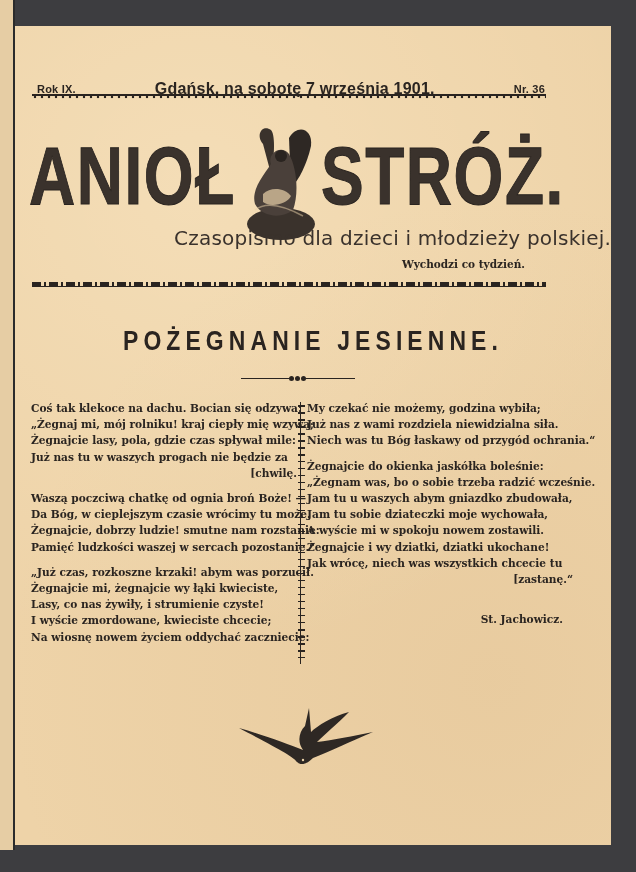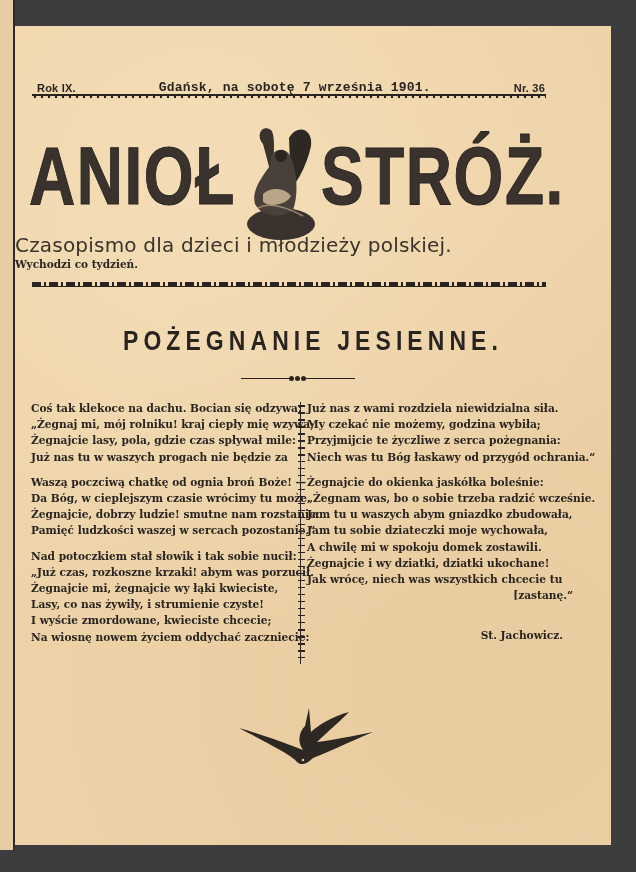--- a/index.html
+++ b/index.html
@@ -21,21 +21,21 @@
         radial-gradient(circle at 30% 20%, rgba(255,240,210,0.35), transparent 60%),
         radial-gradient(circle at 80% 80%, rgba(200,160,110,0.15), transparent 60%);
       color: #2a2420;
     }
     .masthead-top {
       position: absolute; left: 22px; top: 54px; width: 508px;
       display: flex; justify-content: space-between; align-items: center;
       font-family: "Liberation Sans", sans-serif; font-weight: bold;
       font-size: 11px; letter-spacing: 0.2px; color: #2a2420;
     }
-    .masthead-top .date { font-family: Liberation Mono, monospace; font-weight: bold; font-size: 13px; }
+    .masthead-top .date { font-family: Liberation Sans, sans-serif; font-weight: bold; font-size: 16px; }
     .rule-deco {
       position: absolute; left: 17px; width: 514px; height: 6px;
       border-top: 2px solid #2a2420;
       background-image: radial-gradient(circle at 3px 1px, #2a2420 1.3px, transparent 1.6px);
       background-size: 7px 5px; background-repeat: repeat-x;
     }
     .title-row {
       position: absolute; left: 14px; top: 98px; width: 530px; height: 118px;
     }
     .title-word {
@@ -45,27 +45,26 @@
       transform: scaleX(0.78); transform-origin: left top;
       color: #3a322c; letter-spacing: 2px;
       -webkit-text-stroke: 1px #2a2420;
     }
     .title-left { left: 0px; }
     .title-right { left: 292px; }
     .angel {
       position: absolute; left: 212px; top: 0px; width: 80px; height: 118px;
     }
     .subtitle {
-      position: absolute; left: 0; width: 596px; top: 200px; text-align: left;
+      position: absolute; left: 0; width: 596px; top: 200px; text-align: right;
       font-family: "DejaVu Sans", sans-serif; font-size: 20px; color: #3a322c;
       letter-spacing: 0.2px;
-      margin-top: 7px;
     }
     .weekly {
-      position: absolute; left: 0; width: 510px; top: 232px; text-align: left;
+      position: absolute; left: 0; width: 510px; top: 232px; text-align: right;
       font-family: "DejaVu Serif", serif; font-weight: bold; font-size: 10.5px; color: #2a2420;
     }
     .rule-dash {
       position: absolute; left: 17px; top: 256px; width: 514px; height: 4px;
       background-image: repeating-linear-gradient(90deg, #2a2420 0 9px, transparent 9px 12px, #2a2420 12px 14px, transparent 14px 17px);
       border-bottom: 1px solid #2a2420;
     }
     .poem-title {
       position: absolute; left: 0; width: 596px; top: 300px; text-align: center;
       font-family: "Liberation Sans", sans-serif; font-weight: bold;
@@ -141,47 +140,46 @@
     <div class="dot" style="left:54px;"></div>
     <div class="dot" style="left:60px;"></div>
     <div class="line" style="left:65px;width:49px;"></div>
   </div>
 
   <div class="col col-left">
     <div class="line">Coś tak klekoce na dachu.  Bocian się odzywa:</div>
     <div class="line">„Żegnaj mi, mój rolniku! kraj ciepły mię wzywa;</div>
     <div class="line">Żegnajcie lasy, pola, gdzie czas spływał mile:</div>
     <div class="line">Już nas tu w  waszych  progach  nie  będzie  za</div>
+    <div class="line cont">[chwilę.</div>
     <div class="gap"></div>
     <div class="line">Waszą poczciwą  chatkę od ognia broń Boże! —</div>
     <div class="line">Da Bóg, w cieplejszym czasie wrócimy tu może.</div>
     <div class="line">Żegnajcie, dobrzy ludzie! smutne nam rozstanie:</div>
     <div class="line">Pamięć ludzkości waszej w sercach pozostanie.“</div>
     <div class="gap"></div>
-    <div class="line">Nad potoczkiem stał słowik i tak sobie nucił:</div>
     <div class="line">„Już czas, rozkoszne krzaki! abym was porzucił.</div>
     <div class="line">Żegnajcie mi, żegnajcie wy łąki kwieciste,</div>
     <div class="line">Lasy, co nas żywiły, i strumienie czyste!</div>
     <div class="line">I wyście zmordowane, kwieciste chcecie;</div>
     <div class="line">Na wiosnę nowem życiem oddychać zaczniecie:</div>
   </div>
 
   <div class="divider"></div>
 
   <div class="col col-right">
+    <div class="line">My czekać nie możemy, godzina wybiła;</div>
     <div class="line">Już nas z wami rozdziela niewidzialna siła.</div>
-    <div class="line">My czekać nie możemy, godzina wybiła;</div>
-    <div class="line">Przyjmijcie te życzliwe z serca pożegnania:</div>
     <div class="line">Niech was tu Bóg łaskawy od przygód ochrania.“</div>
     <div class="gap"></div>
     <div class="line">Żegnajcie do okienka jaskółka boleśnie:</div>
     <div class="line">„Żegnam was, bo o sobie trzeba radzić wcześnie.</div>
     <div class="line">Jam tu u waszych abym gniazdko zbudowała,</div>
     <div class="line">Jam tu sobie dziateczki moje wychowała,</div>
-    <div class="line">A chwilę mi w spokoju domek zostawili.</div>
+    <div class="line">A wyście mi w spokoju nowem zostawili.</div>
     <div class="line">Żegnajcie i wy dziatki, dziatki ukochane!</div>
     <div class="line">Jak wrócę, niech  was  wszystkich  chcecie  tu</div>
     <div class="line cont">[zastanę.“</div>
     <div class="signature">St. Jachowicz.</div>
   </div>
 
   <svg class="swallow" viewBox="0 0 140 70">
     <path d="M2 26 C30 34, 50 42, 66 48 C60 40, 62 30, 68 24 L72 6 L74 30 C80 24, 96 14, 112 10 C100 22, 88 32, 80 40 C96 38, 116 34, 136 30 C112 40, 92 50, 76 56 C70 62, 64 64, 60 60 C56 54, 40 46, 2 26 Z" fill="#2e2824"></path>
     <circle cx="66" cy="58" r="1.2" fill="#e8d0a8"></circle>
   </svg>

